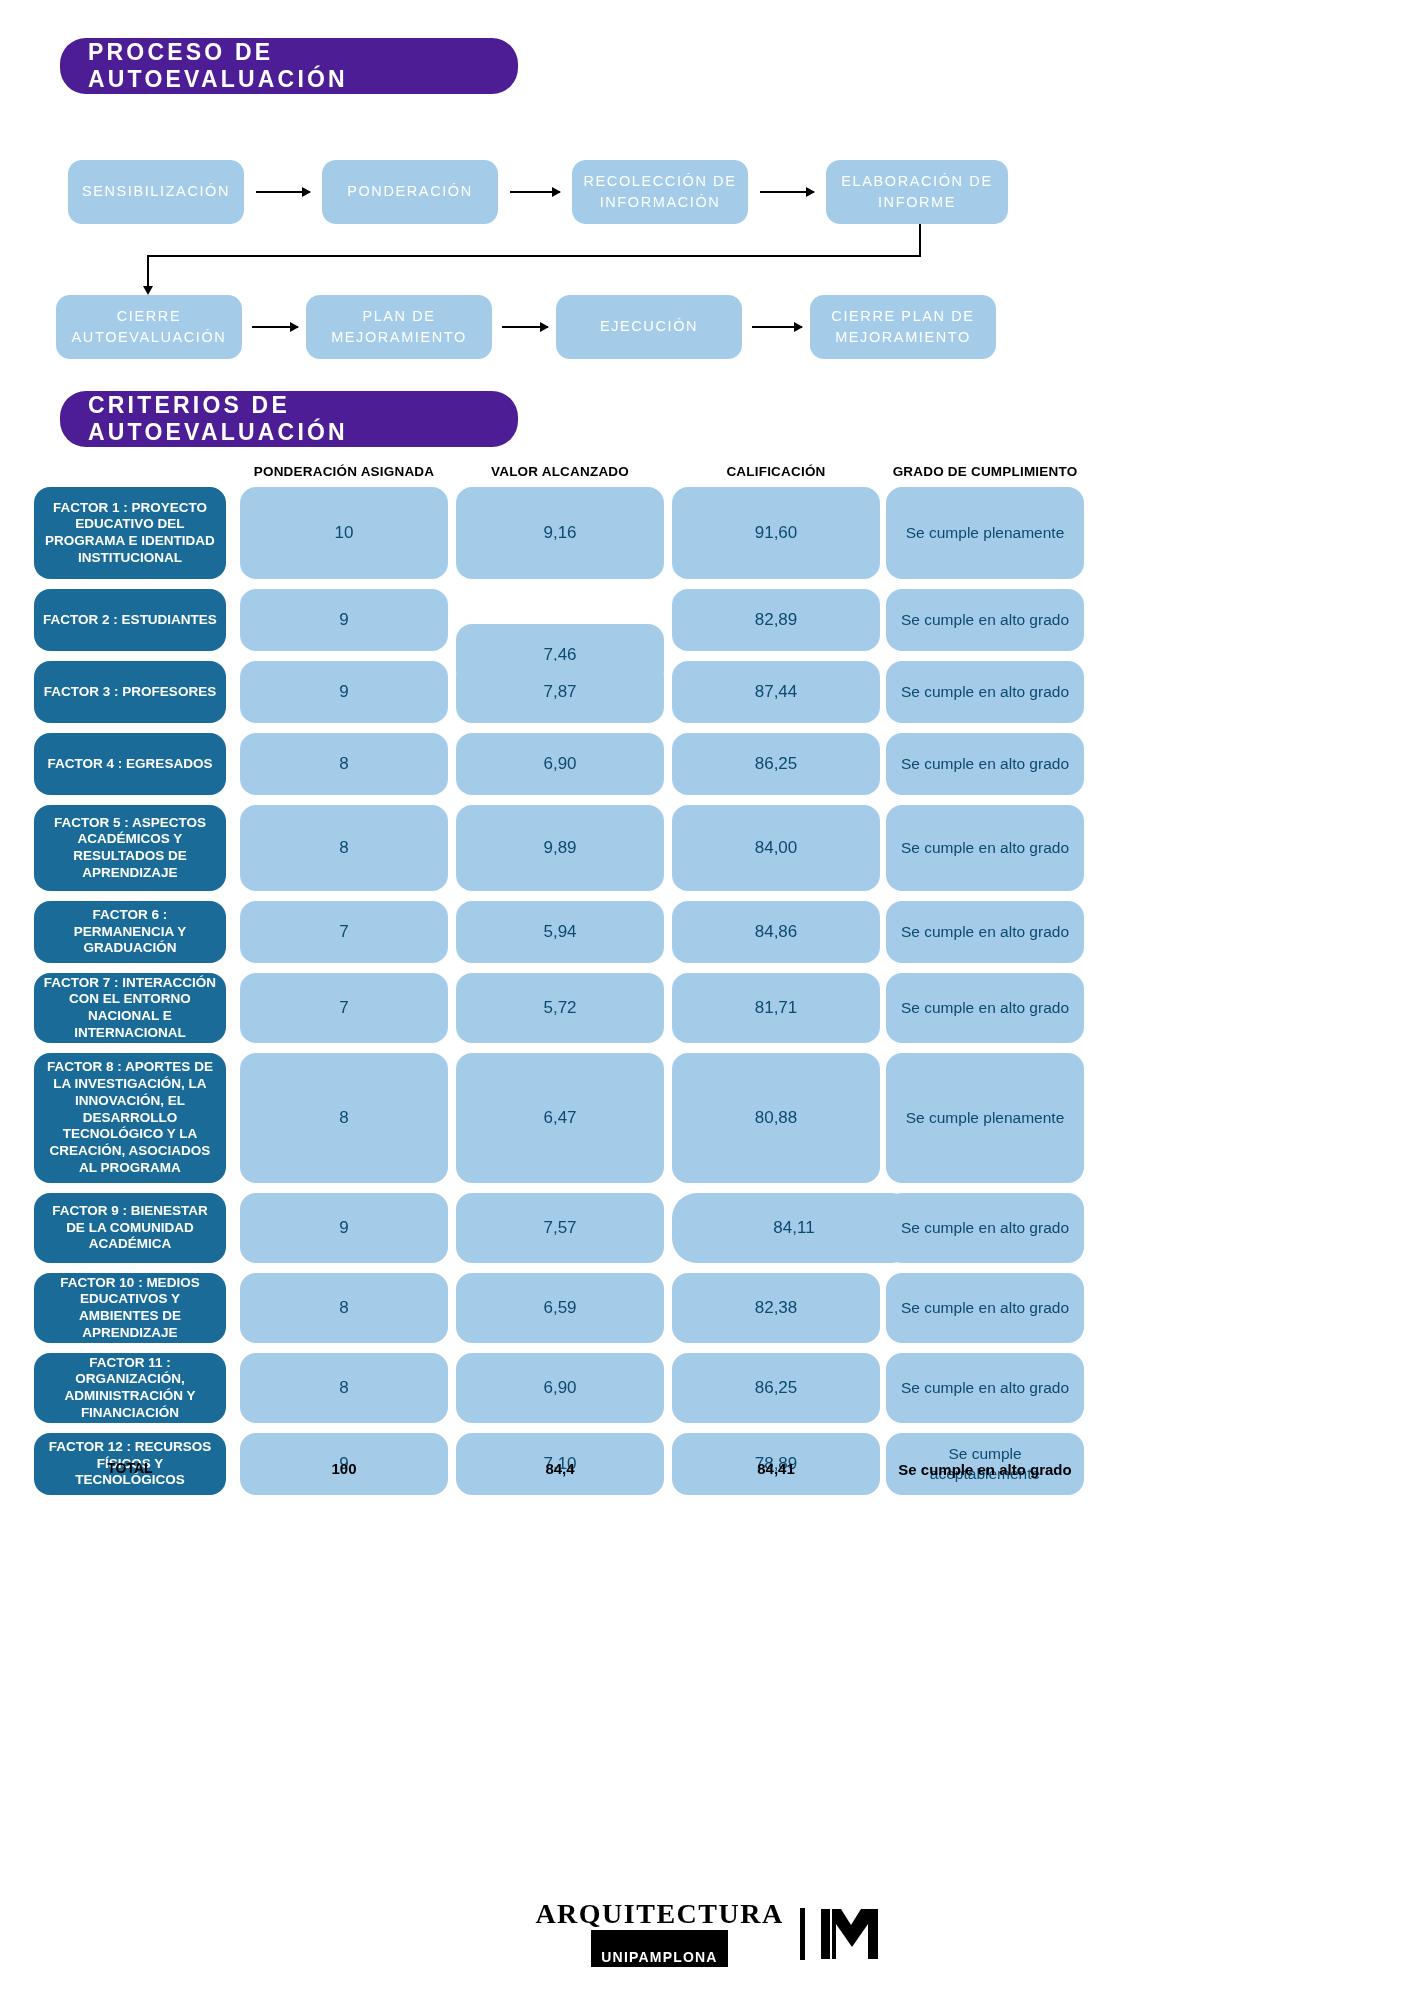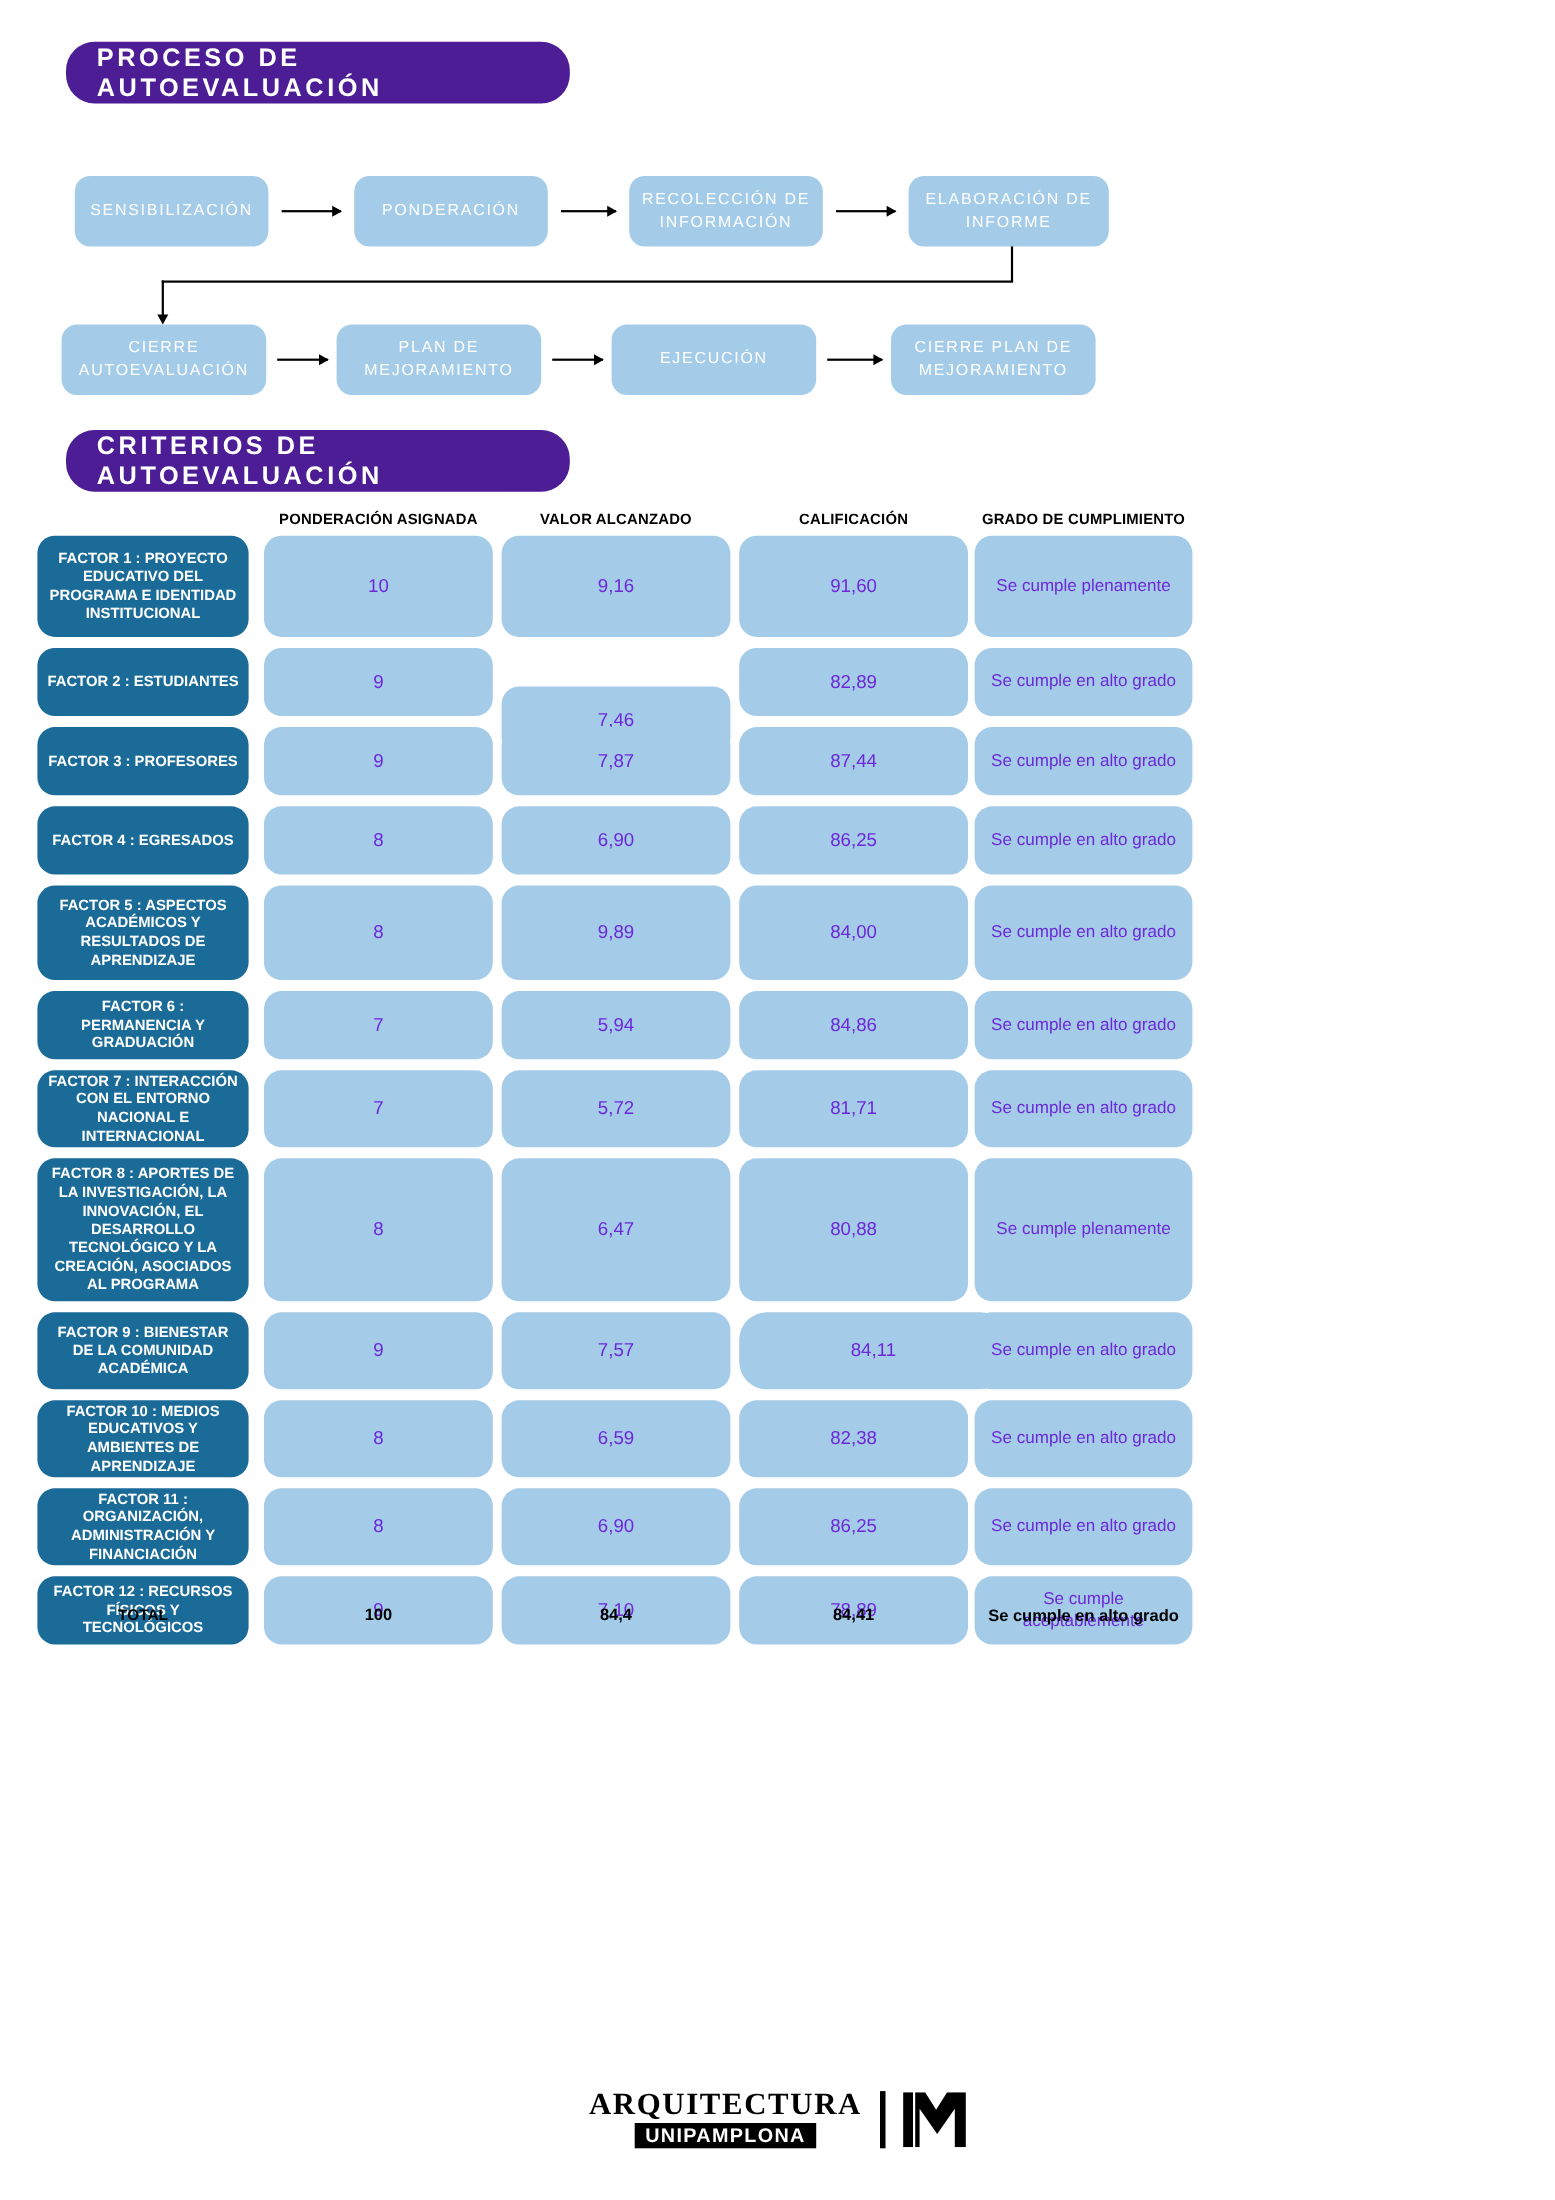--- a/index.html
+++ b/index.html
@@ -117,21 +117,21 @@
     width: 192px;
   }
   .val-cell {
     position: absolute;
     background: #a4cce9;
     border-radius: 16px;
     display: flex;
     align-items: center;
     justify-content: center;
     text-align: center;
-    color: #6d28d9;
+    color: #0c4a6e;
     font-size: 17px;
   }
   .val-cell.grado {
     font-size: 15.5px;
     line-height: 1.3;
     padding: 3px 10px;
   }
   .total-label {
     position: absolute;
     font-size: 14px;
@@ -156,22 +156,22 @@
     align-items: center;
     justify-content: center;
     gap: 16px;
   }
   .logo-text { display: flex; flex-direction: column; align-items: center; line-height: 1; }
   .logo-arq {
     font-size: 28px; font-weight: bold; color: #000;
     letter-spacing: 1.5px; font-family: "Liberation Serif", serif;
   }
   .logo-uni {
-    font-size: 18px; font-weight: bold; color: #ffffff;
-    background: #000000; padding: 2px 10px 3px 10px;
+    font-size: 14px; font-weight: bold; color: #ffffff;
+    background: #000000; padding: 20px 10px 3px 10px;
     letter-spacing: 1.2px; margin-top: 2px;
   }
   .logo-divider { width: 5px; height: 52px; background: #000; }
   .logo-mark { position: relative; width: 58px; height: 50px; }
 </style>
 </head>
 <body>
 
 <div class="page">
 

